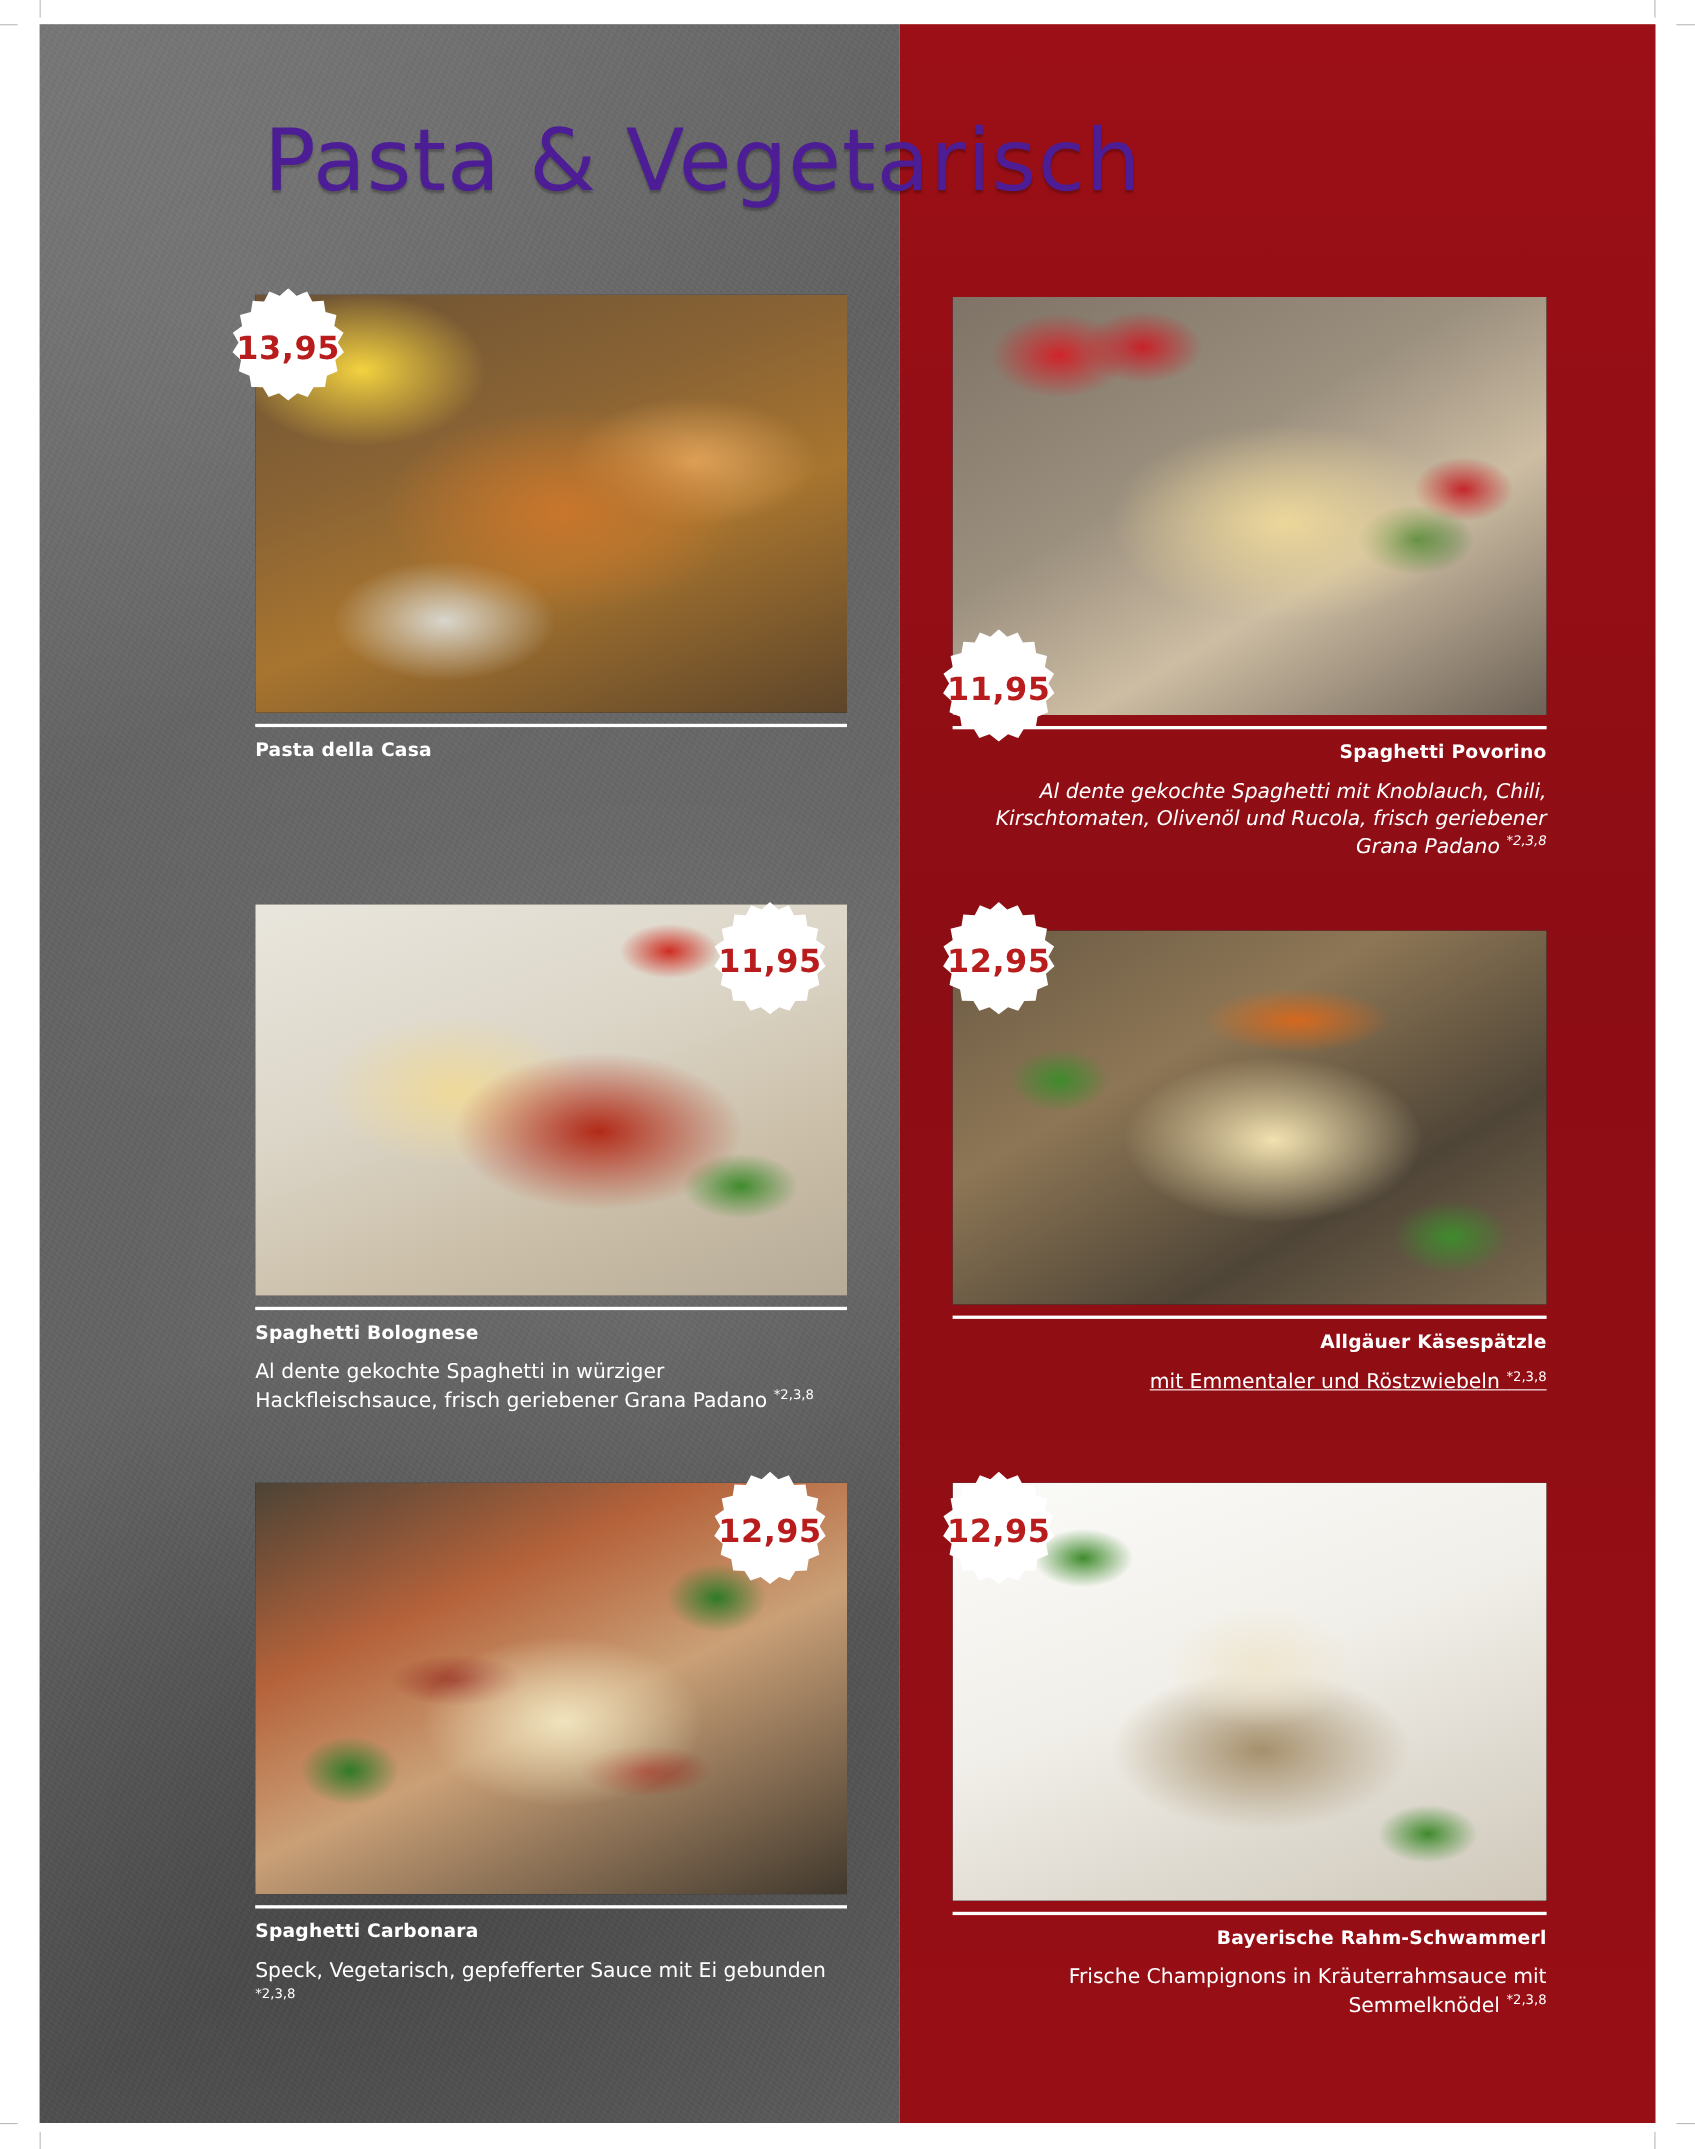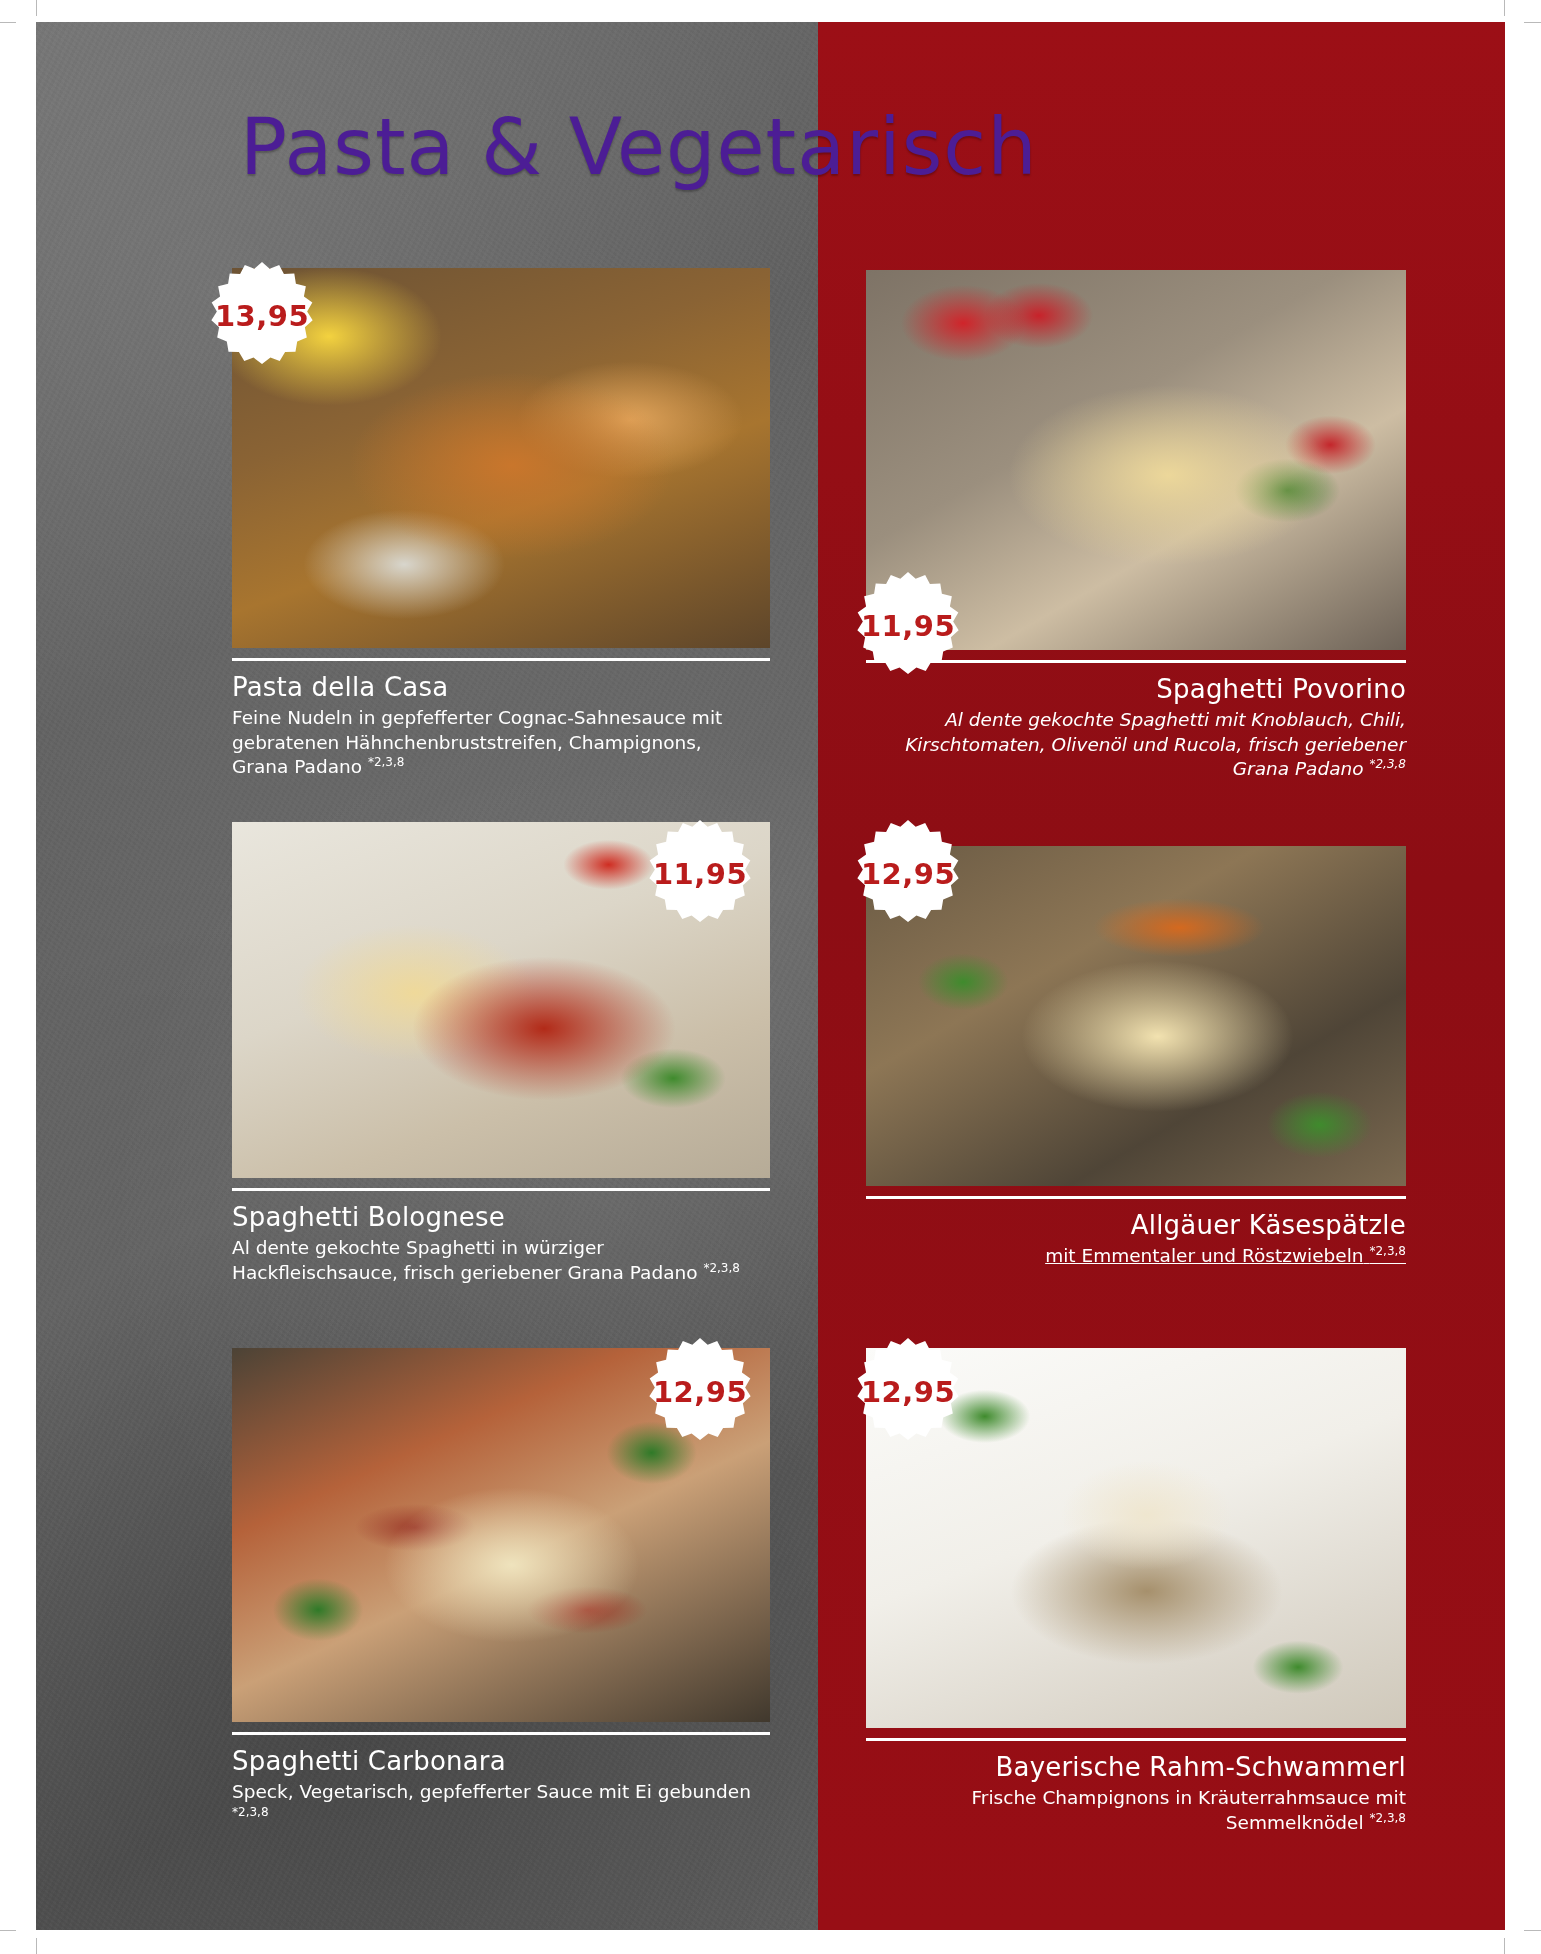--- a/index.html
+++ b/index.html
@@ -86,24 +86,25 @@
     position: absolute;
     inset: 0;
   }
   .rule {
     position: absolute;
     height: 3px;
     background: #ffffff;
   }
   .dish-name {
     position: absolute;
-    font-size: 26px;
+    font-size: 17px;
     color: #ffffff;
     white-space: nowrap;
     letter-spacing: .2px;
+    font-weight: bold;
   }
   .dish-desc {
     position: absolute;
     font-size: 18.5px;
     line-height: 1.33;
     color: #ffffff;
   }
   .dish-desc .alg {
     font-size: 12px;
     vertical-align: super;
@@ -206,24 +207,20 @@
   <div class="panel-right"></div>
 
   <div class="title">Pasta &amp; Vegetarisch</div>
 
   <div class="item" style="left:232px; top:268px; width:538px; height:520px;">
     <div class="photo" style="width:538px; height:380px;">
       <div class="img ph-pasta-casa"></div>
     </div>
     <div class="rule" style="left:0; top:390px; width:538px;"></div>
     <div class="dish-name align-left" style="left:0; top:404px; width:538px;">Pasta della Casa</div>
-    <div class="dish-desc align-left" style="left:0; top:438px; width:530px;">
-      <span>Feine Nudeln in gepfefferter Cognac-Sahnesauce mit gebratenen Hähnchenbruststreifen, Champignons, Grana Padano</span>
-      <span class="alg">*2,3,8</span>
-    </div>
   </div>
   <div class="price" style="left:208px; top:262px;">
     <span>13,95</span>
   </div>
 
   <div class="item" style="left:866px; top:270px; width:540px; height:520px;">
     <div class="photo" style="width:540px; height:380px;">
       <div class="img ph-povorino"></div>
     </div>
     <div class="rule" style="left:0; top:390px; width:540px;"></div>

